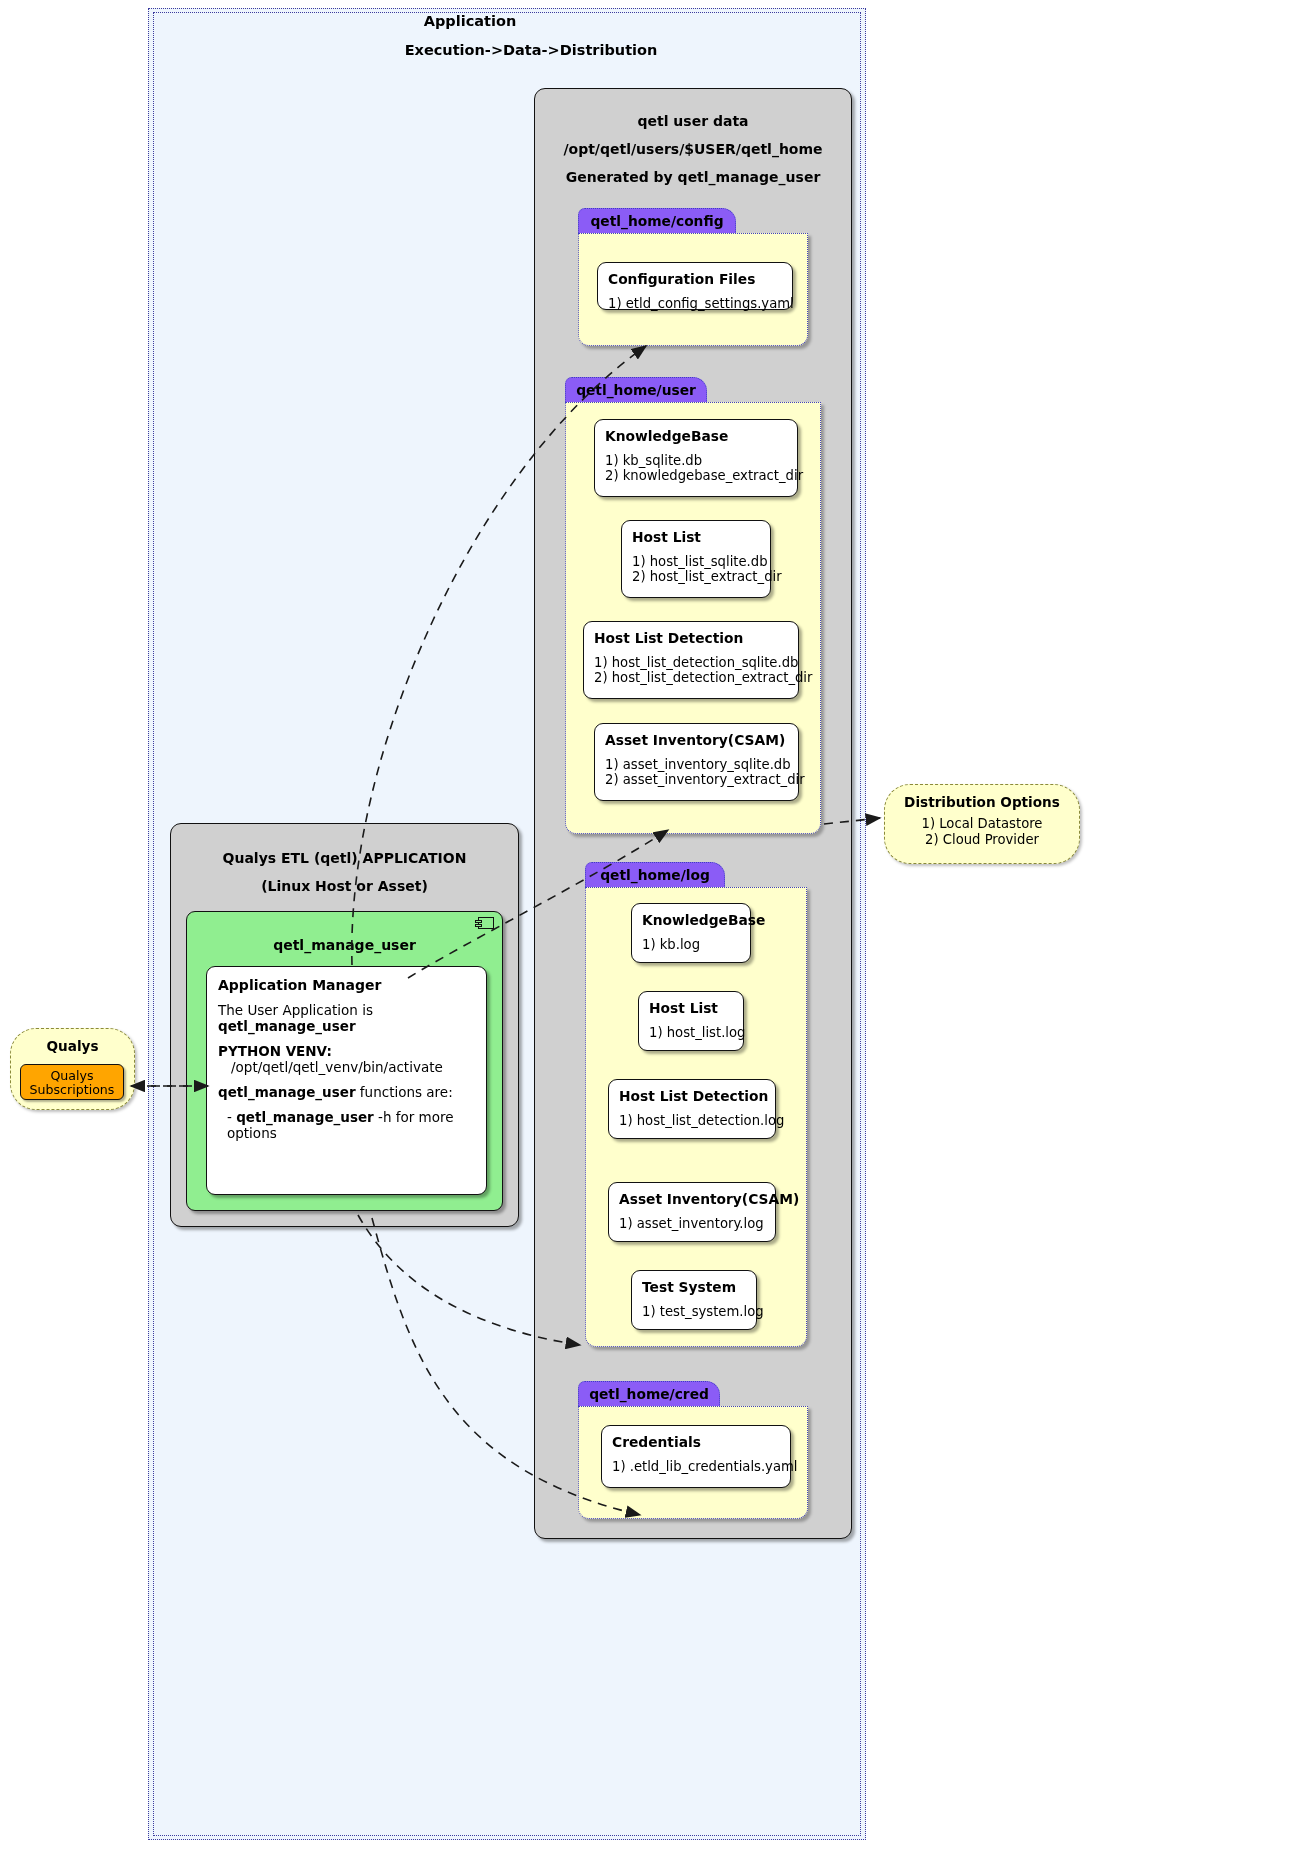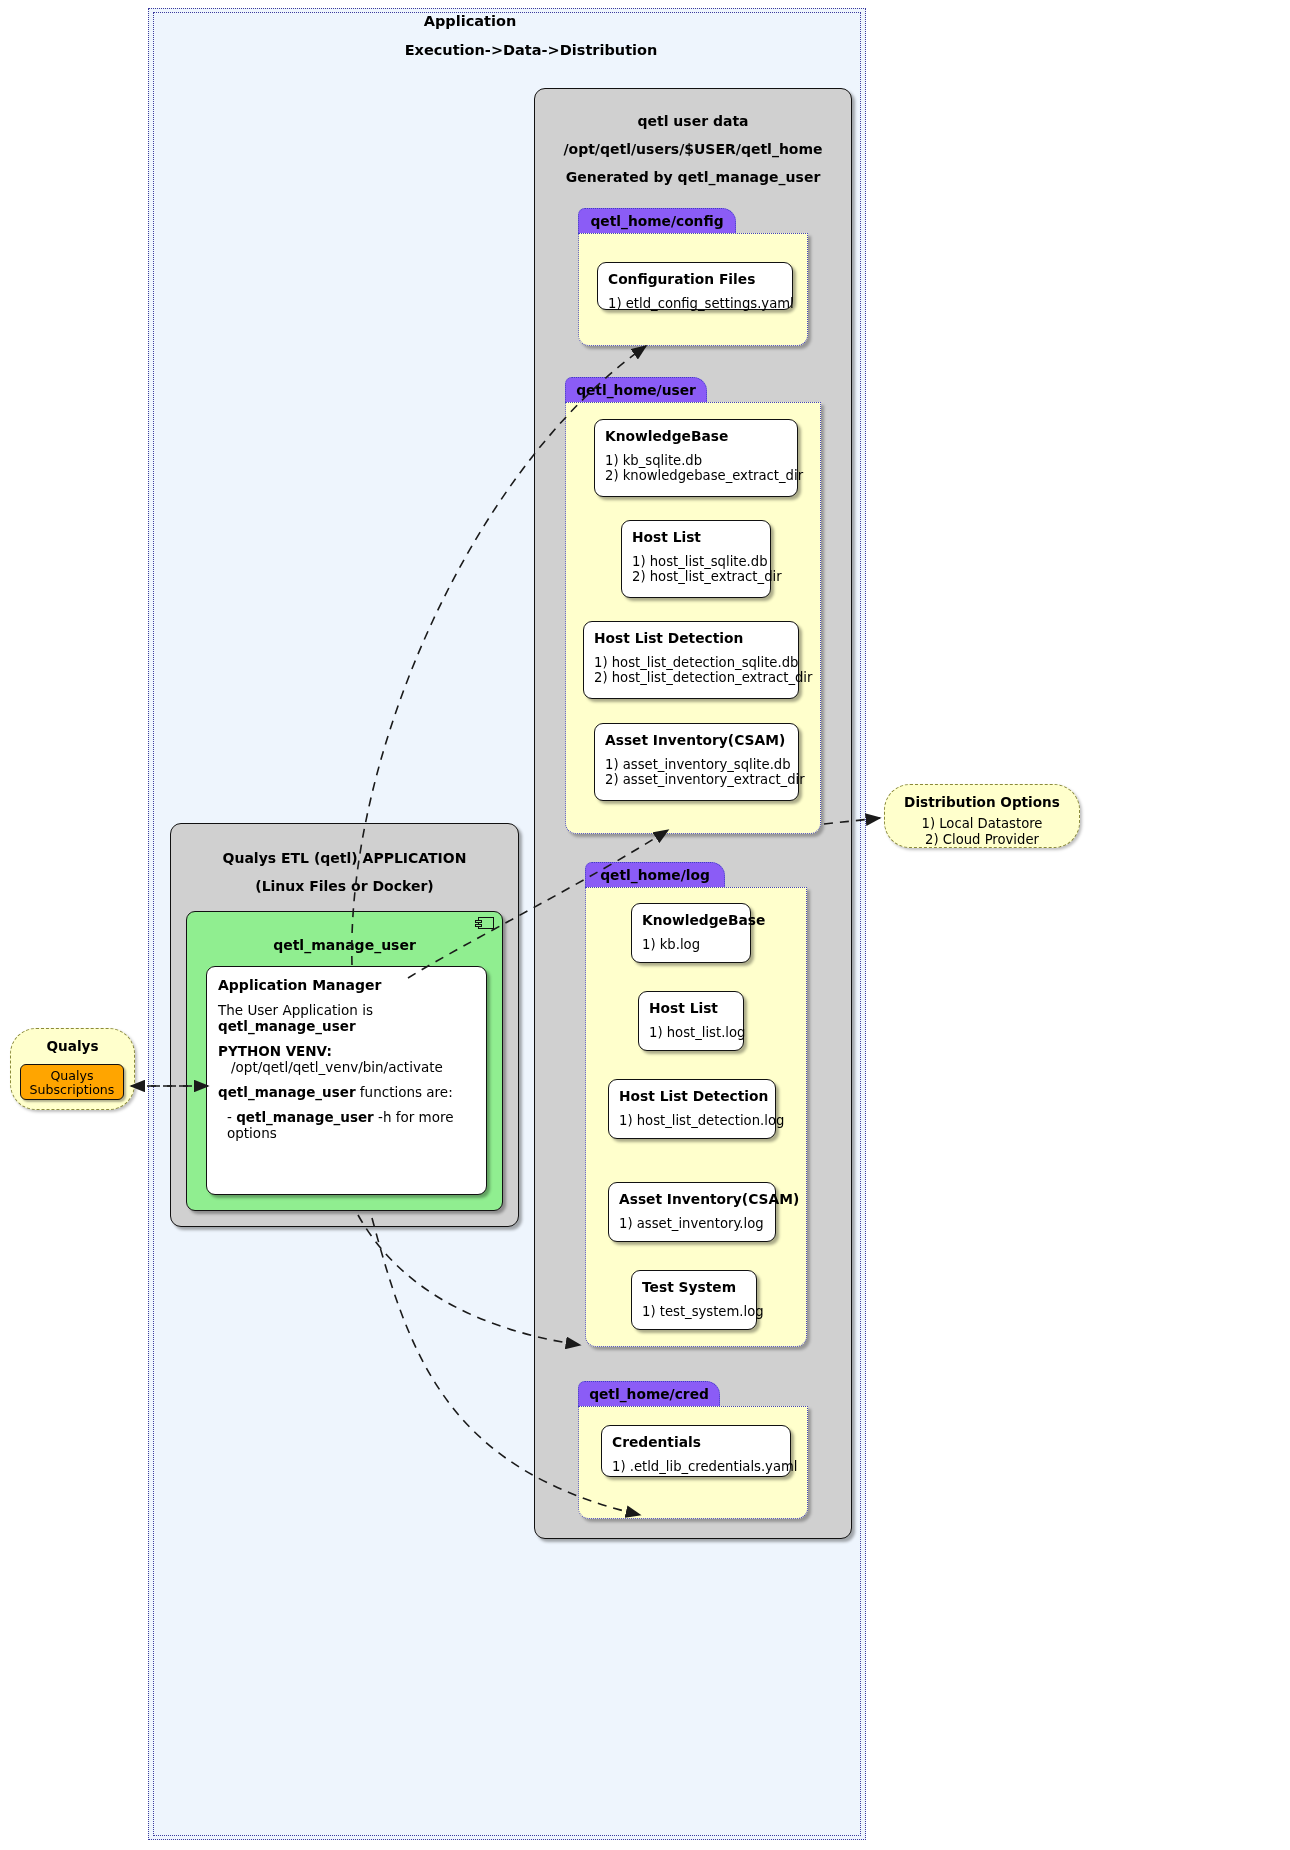--- a/index.html
+++ b/index.html
@@ -82,21 +82,21 @@
   .cloud .cl-title{text-align:center;font-weight:bold;font-size:13.6px;}
   .cloud .cl-body{font-size:13.2px;line-height:1.2;}
 
   #cloud-qualys{left:10px;top:1028px;width:125px;height:82px;}
   #cloud-qualys .cl-title{margin-top:9px;}
   #qualys-sub-chip{position:absolute;left:20px;top:1064px;width:104px;height:36px;
     background:#ffa500;border:1.3px solid #111;border-radius:6px;
     box-shadow:2px 2px 2px rgba(0,0,0,.3);box-sizing:border-box;
     font-size:12.6px;line-height:1.15;text-align:center;padding-top:4px;}
 
-  #cloud-dist{left:884px;top:784px;width:196px;height:64px;}
+  #cloud-dist{left:884px;top:784px;width:196px;height:80px;}
   #cloud-dist .cl-title{margin-top:9px;}
   #cloud-dist .cl-body{margin-top:6px;text-align:center;}
 
   svg#wires{position:absolute;left:0;top:0;width:1290px;height:1850px;
     pointer-events:none;}
 </style>
 </head>
 <body>
 
 <div class="abs" id="app-frame"></div>
@@ -168,29 +168,29 @@
   <div class="card" style="left:45px;top:382px;width:126px;height:60px;">
     <div class="ct">Test System</div>
     <div class="cl">1) test_system.log</div>
   </div>
 </div>
 
 <div class="abs folder-tab" id="fold-cred-tab">
   <span>qetl_home/cred</span>
 </div>
 <div class="abs folder" id="fold-cred">
-  <div class="card" style="left:22px;top:18px;width:190px;height:52px;">
+  <div class="card" style="left:22px;top:18px;width:190px;height:63px;">
     <div class="ct">Credentials</div>
     <div class="cl">1) .etld_lib_credentials.yaml</div>
   </div>
 </div>
 
 <div class="abs grey-box" id="etlapp-box"></div>
 <div class="abs ea-l1">Qualys ETL (qetl) APPLICATION</div>
-<div class="abs ea-l2">(Linux Files or Docker)</div>
+<div class="abs ea-l2">(Linux Host or Asset)</div>
 
 <div class="abs" id="green-box"></div>
 <div class="abs green-title">qetl_manage_user</div>
 <div class="abs" id="comp-icon"></div>
 
 <div class="abs" id="appman-card">
   <div class="hd">Application Manager</div>
   <p><span>The User Application is </span><span class="b">qetl_manage_user</span></p>
   <p><span class="b">PYTHON VENV:</span><br><span class="ind" style="display:inline-block;">/opt/qetl/qetl_venv/bin/activate</span></p>
   <p><span class="b">qetl_manage_user</span><span> functions are:</span></p>

